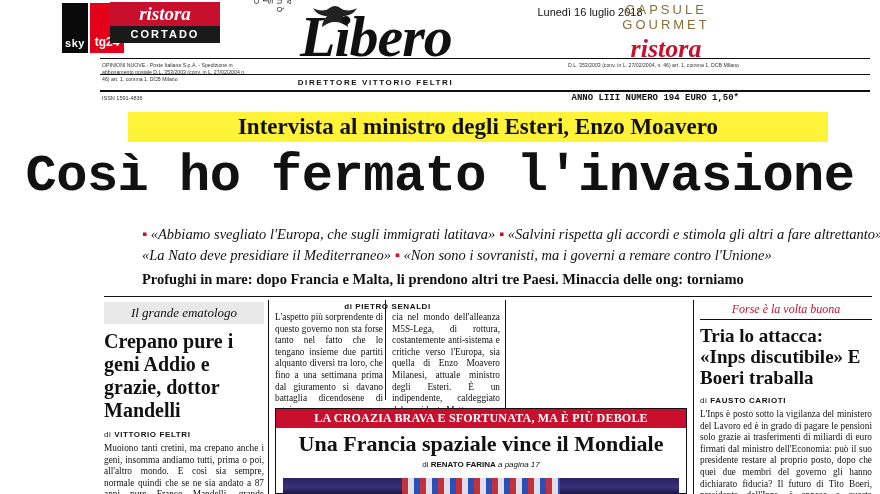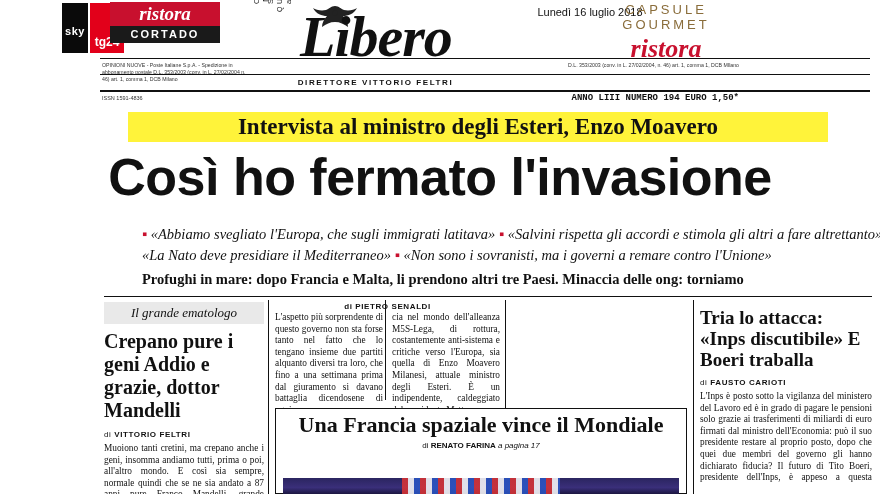--- a/index.html
+++ b/index.html
@@ -16,21 +16,21 @@
   .tvbar {
     position: absolute; top: 0; left: 0; width: 880px; height: 56px;
     background: #ffffff;
   }
   .sky-logo {
     position: absolute; left: 62px; top: 3px; width: 26px; height: 50px;
     background: #0a0a0a; color: #fff;
     font-family: "Liberation Sans", sans-serif;
     font-size: 11px; font-weight: bold;
     display: flex; align-items: flex-end; justify-content: center;
-    padding-bottom: 16px; letter-spacing: .5px;
+    padding-bottom: 4px; letter-spacing: .5px;
   }
   .tg24-logo {
     position: absolute; left: 90px; top: 3px; width: 34px; height: 50px;
     background: #e2001a; color: #fff;
     font-family: "Liberation Sans", sans-serif;
     font-size: 12px; font-weight: bold;
     display: flex; align-items: flex-end; justify-content: center;
     padding-bottom: 4px;
   }
 
@@ -118,21 +118,21 @@
     display: flex; align-items: center; justify-content: center;
   }
   .interview span {
     font-family: "Liberation Serif", serif; font-weight: bold;
     font-size: 23px; color: #111;
   }
 
   
   .headline {
     position: absolute; left: 0; right: 0; top: 148px; text-align: center;
-    font-family: Liberation Sans, sans-serif; font-weight: bold;
+    font-family: Liberation Mono, monospace; font-weight: bold;
     font-size: 52px; color: #111; line-height: 58px; letter-spacing: -0.5px;
   }
 
   
   .sommario {
     position: absolute; left: 104px; top: 224px; width: 768px;
     font-family: "Liberation Serif", serif; font-style: italic;
     font-size: 14.5px; line-height: 21px; color: #111; margin-left: 38px;
   }
   .sommario .mark { color: #c8102e; font-weight: bold; font-style: normal; }
@@ -308,28 +308,30 @@
   <div class="bodytext">Ciò che più spiazza è che le fac-</div>
 </div>
 
 <div class="col3" style="top:296px;">
   <div class="bodytext" style="margin-top:16px;">cia nel mondo dell'alleanza M5S-Lega, di rottura, costantemente anti-sistema e critiche verso l'Europa, sia quella di Enzo Moavero Milanesi, attuale ministro degli Esteri. È un indipendente, caldeggiato dal presidente Matta-</div>
   <div class="bodytext">rella e, come lui stesso dice, «chiamato, credo, per le competenze ed esperienze professionali in Europa». Solo che se Conte, pur di diventare premier, è stato tentato di arricchire il proprio curriculum internazionale, a Moavero ...</div>
 
 </div>
 
 <div class="col4">
+  <div class="kicker-red">Forse è la volta buona</div>
   <h2>Tria lo attacca: «Inps discutibile» E Boeri traballa</h2>
   <div class="byline">
     <span class="di">di </span><span>FAUSTO CARIOTI</span>
   </div>
   <div class="bodytext" style="height:94px;overflow:hidden;">L'Inps è posto sotto la vigilanza del ministero del Lavoro ed è in grado di pagare le pensioni solo grazie ai trasferimenti di miliardi di euro firmati dal ministro dell'Economia: può il suo presidente restare al proprio posto, dopo che quei due membri del governo gli hanno dichiarato fiducia? Il futuro di Tito Boeri, presidente dell'Inps, è appeso a questa domanda.</div>
 </div>
 
 <div class="bottombox">
+  <div class="croazia-strip">LA CROAZIA BRAVA E SFORTUNATA, MA È PIÙ DEBOLE</div>
   <h2>Una Francia spaziale vince il Mondiale</h2>
   <div class="sub">
     <span>di </span><span style="font-weight:bold;">RENATO FARINA</span>
     <span class="pag">a pagina 17</span>
   </div>
 </div>
 
 <div class="photo">
   <div class="flagstripe"></div>
 </div>

